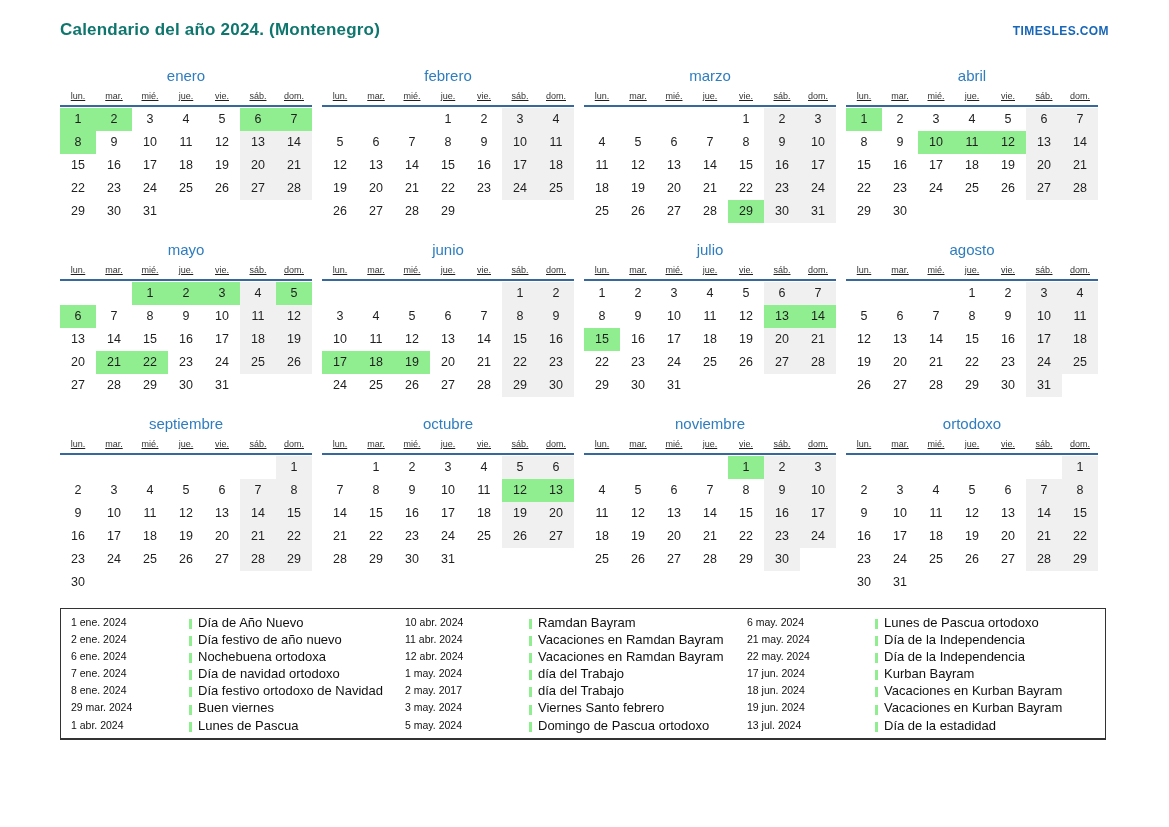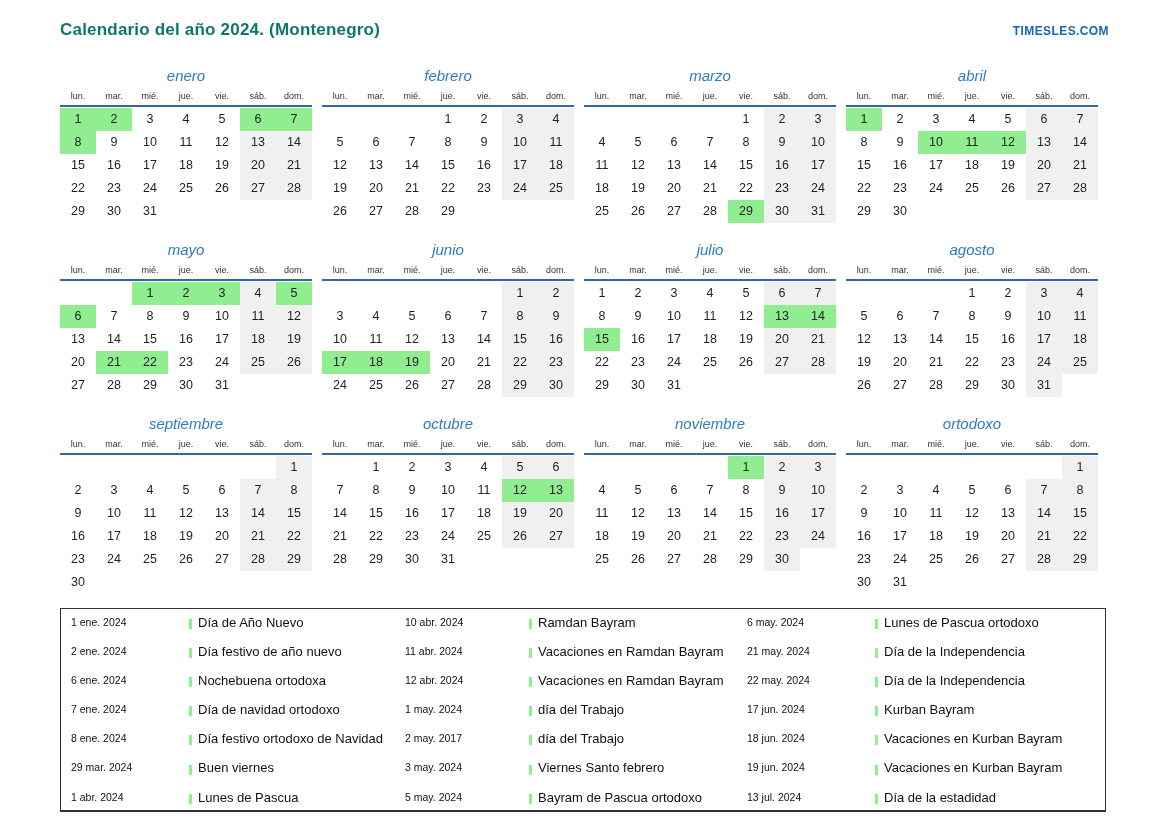--- a/index.html
+++ b/index.html
@@ -32,26 +32,27 @@
   .months-grid{
     margin:26px 0 0 60px;
     display:grid;
     grid-template-columns:repeat(4,252px);
     column-gap:10px;
     row-gap:17px;
   }
   .month{width:252px;}
   .month-title{
     text-align:center;font-size:15px;color:var(--title-blue);
-    height:20px;line-height:20px;margin-bottom:5px;font-style:italic;
+    height:20px;line-height:20px;margin-bottom:5px;
   }
   .weekday-row{
     display:grid;grid-template-columns:repeat(7,36px);
     border-bottom:2px solid var(--line-blue);
     padding-bottom:3px;
+    text-decoration:underline;
   }
   .weekday{
     text-align:center;font-size:9px;color:#333;line-height:11px;
   }
   .days-grid{
     display:grid;grid-template-columns:repeat(7,36px);
     margin-top:1px;
   }
   .day{
     height:23px;line-height:23px;text-align:center;
@@ -62,21 +63,21 @@
   .legend-box{
     margin:14px 0 0 60px;
     width:1046px;
     border:1px solid #333;
     border-bottom-width:2px;
     padding:7px 8px 6px 10px;
   }
   .legend-grid{
     display:grid;
     grid-template-columns:118px 216px 124px 218px 128px 1fr;
-    row-gap:16px;
+    row-gap:4px;
   }
   .legend-date{
     font-size:10.5px;line-height:13.1px;color:#111;
     white-space:nowrap;
   }
   .legend-name{
     font-size:13px;line-height:13.1px;color:#111;
     display:flex;align-items:flex-end;gap:6px;white-space:nowrap;
   }
   .marker{
@@ -790,21 +791,21 @@
         <span>Vacaciones en Kurban Bayram</span>
       </div>
       <div class="legend-date">1 abr. 2024</div>
       <div class="legend-name">
         <span class="marker"></span>
         <span>Lunes de Pascua</span>
       </div>
       <div class="legend-date">5 may. 2024</div>
       <div class="legend-name">
         <span class="marker"></span>
-        <span>Bayram de Pascua ortodoxo</span>
+        <span>Domingo de Pascua ortodoxo</span>
       </div>
       <div class="legend-date">13 jul. 2024</div>
       <div class="legend-name">
         <span class="marker"></span>
         <span>Día de la estadidad</span>
       </div>
     </div>
 </div>
 
 </body></html>

